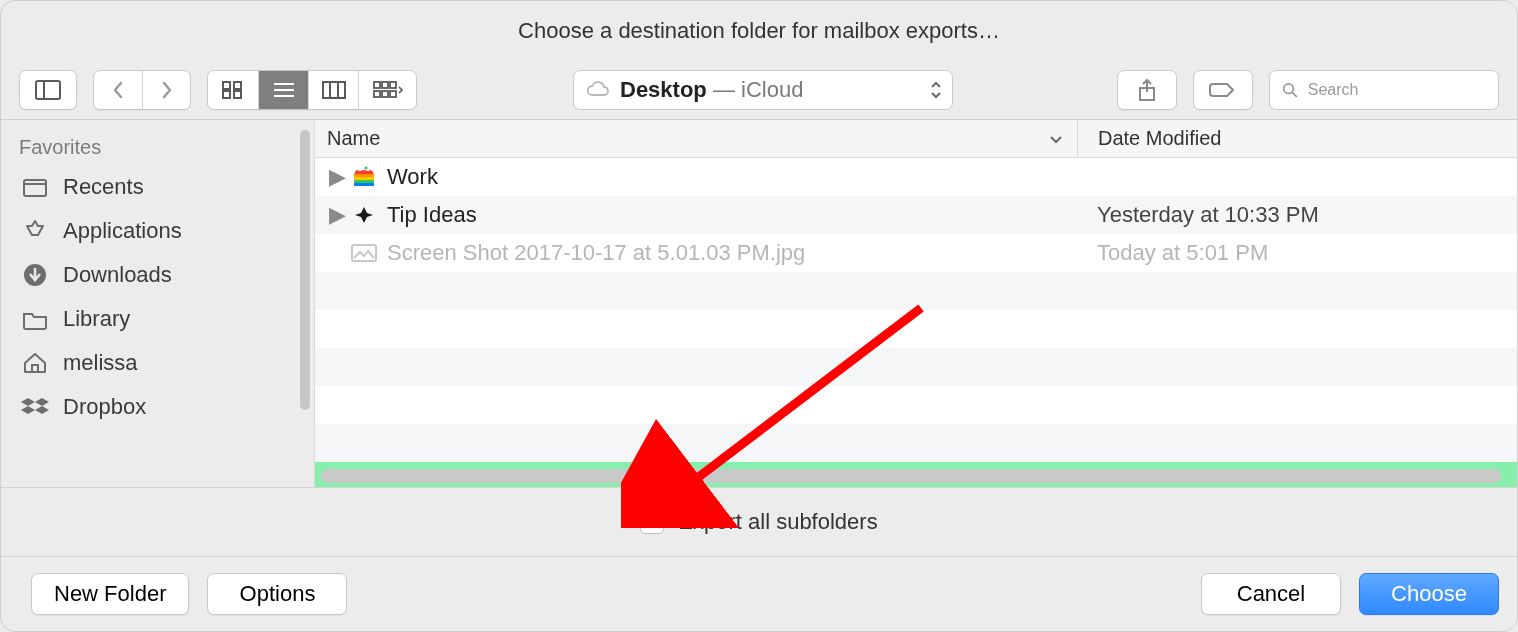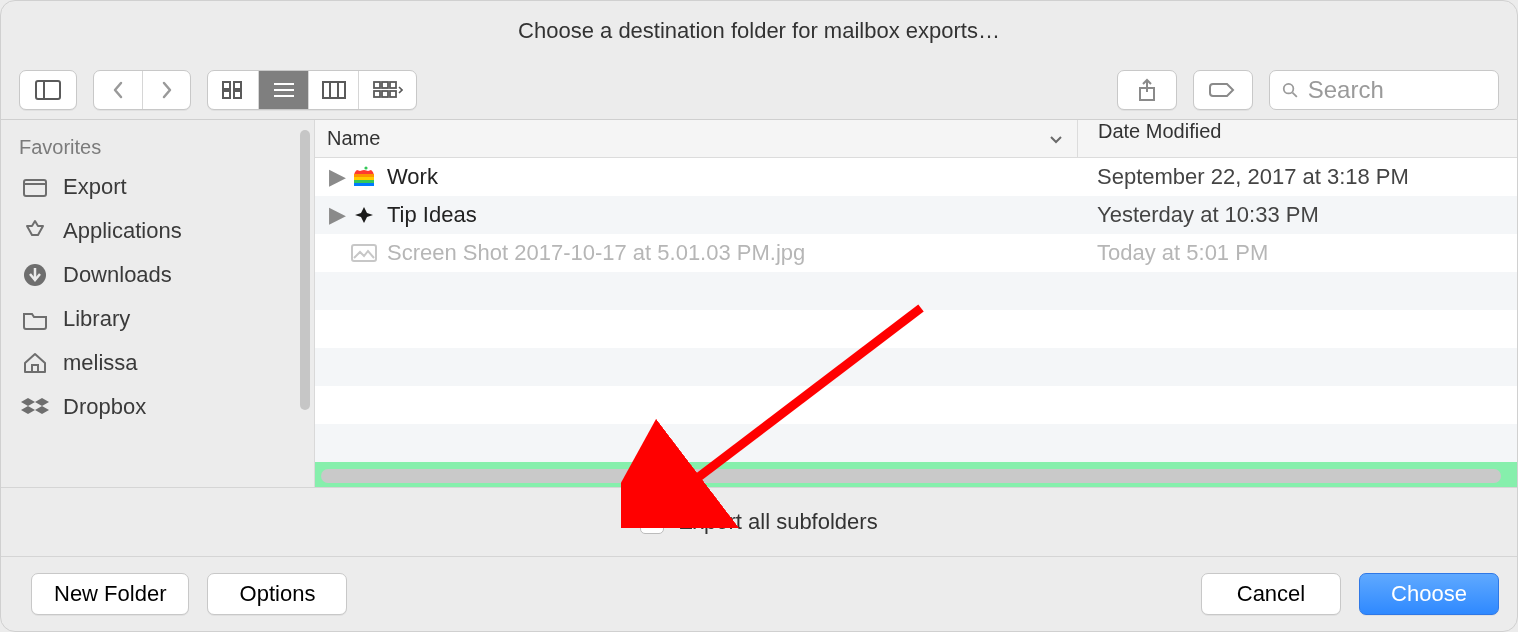--- a/index.html
+++ b/index.html
@@ -35,36 +35,36 @@
   .location .cloud { color:#9e9e9e; }
   .location .txt { font-size:22px; }
   .location .txt .dim { color:#7a7a7a; }
   .location .stepper { margin-left:auto; color:#6a6a6a; display:flex; flex-direction:column; line-height:8px; font-size:12px; }
 
   .right-tools { margin-left:auto; display:flex; gap:16px; align-items:center; }
   .search {
     width:230px; height:40px; background:#fff; border:1px solid #c8c8c8; border-radius:7px;
     display:flex; align-items:center; padding:0 12px; color:#9a9a9a; gap:10px;
   }
-  .search input { border:none; outline:none; font-size:24px; color:#404040; width:100%; background:transparent; }
+  .search input { border:none; outline:none; font-size:16px; color:#404040; width:100%; background:transparent; }
   .search input::placeholder { color:#9a9a9a; }
 
   
   .body { flex:1; display:flex; border-top:1px solid #cfcfcf; min-height:0; }
   .sidebar { width:314px; background:#ececec; border-right:1px solid #d9d9d9; position:relative; padding-top:10px; }
   .sidebar .vscroll { position:absolute; right:4px; top:10px; width:10px; height:280px; background:#c6c6c6; border-radius:6px; }
   .sidebar h4 { font-size:20px; font-weight:500; color:#7b7b7b; padding:6px 18px 6px 18px; }
   .sbitem { display:flex; align-items:center; gap:14px; padding:8px 20px; font-size:22px; color:#3a3a3a; }
   .sbicon { width:28px; height:28px; display:flex; align-items:center; justify-content:center; color:#6f6f6f; }
 
   .listing { flex:1; display:flex; flex-direction:column; background:#86efac; min-width:0; min-height:0; }
   .lhdr { height:38px; display:flex; align-items:center; border-bottom:1px solid #dcdcdc; background:#f5f5f5; font-size:20px; color:#333; }
   .col-name { flex:1; padding-left:12px; display:flex; align-items:center; gap:8px; }
   .sort-caret { margin-left:auto; margin-right:14px; color:#6a6a6a; }
-  .col-date { width:440px; padding-left:20px; border-left:1px solid #dcdcdc; height:100%; display:flex; align-items:flex-start; }
+  .col-date { width:440px; padding-left:20px; border-left:1px solid #dcdcdc; height:100%; display:flex; align-items:center; }
   .rows { flex:1; overflow:hidden; position:relative; }
   .row { height:38px; display:flex; align-items:center; font-size:22px; }
   .row:nth-child(odd) { background:#fff; }
   .row:nth-child(even) { background:#f4f6f8; }
   .row.disabled { color:#b6b6b6; }
   .cell-name { flex:1; display:flex; align-items:center; gap:10px; padding-left:14px; min-width:0; }
   .disclosure { width:12px; color:#8a8a8a; }
   .itemicon { width:26px; height:22px; display:flex; align-items:center; justify-content:center; }
   .cell-date { width:440px; padding-left:20px; color:#444; }
   .row.disabled .cell-date { color:#b6b6b6; }
@@ -150,20 +150,36 @@
           <rect x="9" y="1" width="6" height="6" fill="none" stroke="#5a5a5a" stroke-width="1.8"></rect>
           <rect x="17" y="1" width="6" height="6" fill="none" stroke="#5a5a5a" stroke-width="1.8"></rect>
           <rect x="1" y="10" width="6" height="6" fill="none" stroke="#5a5a5a" stroke-width="1.8"></rect>
           <rect x="9" y="10" width="6" height="6" fill="none" stroke="#5a5a5a" stroke-width="1.8"></rect>
           <rect x="17" y="10" width="6" height="6" fill="none" stroke="#5a5a5a" stroke-width="1.8"></rect>
           <polyline points="26,6 29,9 26,12" fill="none" stroke="#5a5a5a" stroke-width="1.6"></polyline>
         </svg>
       </button>
     </div>
 
+    <div class="location">
+      <span class="cloud">
+        <svg width="26" height="18" viewBox="0 0 26 18">
+            <path d="M8 14h12a4 4 0 0 0 0-8 6 6 0 0 0-11.5-1A4.5 4.5 0 0 0 8 14z" fill="none" stroke="#b6b6b6" stroke-width="1.8"></path>
+          </svg>
+      </span>
+      <span class="txt">
+        <b>Desktop</b><span class="dim"> — </span><span class="dim">iCloud</span>
+      </span>
+      <span class="stepper">
+        <svg width="12" height="20" viewBox="0 0 12 20">
+            <polyline points="2,7 6,3 10,7" fill="none" stroke="#6a6a6a" stroke-width="2"></polyline>
+            <polyline points="2,13 6,17 10,13" fill="none" stroke="#6a6a6a" stroke-width="2"></polyline>
+          </svg>
+      </span>
+    </div>
 
     <div class="right-tools">
       <button class="btn" style="width:60px;">
         <svg width="20" height="24" viewBox="0 0 20 24">
           <polyline points="6,6 10,2 14,6" fill="none" stroke="#8a8a8a" stroke-width="2"></polyline>
           <line x1="10" y1="2" x2="10" y2="14" stroke="#8a8a8a" stroke-width="2"></line>
           <rect x="3" y="10" width="14" height="12" fill="none" stroke="#8a8a8a" stroke-width="2"></rect>
         </svg>
       </button>
       <button class="btn" style="width:60px;">
@@ -186,21 +202,21 @@
       <div class="vscroll"></div>
       <h4>Favorites</h4>
 
       <div class="sbitem">
         <span class="sbicon">
           <svg width="26" height="22" viewBox="0 0 26 22">
               <rect x="2" y="4" width="22" height="16" rx="2" fill="none" stroke="#6e6e6e" stroke-width="2"></rect>
               <line x1="2" y1="8" x2="24" y2="8" stroke="#6e6e6e" stroke-width="2"></line>
             </svg>
         </span>
-        <span>Export</span>
+        <span>Recents</span>
       </div>
       <div class="sbitem">
         <span class="sbicon">
           <svg width="26" height="24" viewBox="0 0 26 24">
               <path d="M13 2 l3 5 h5 l-5 9 h-6 l-5 -9 h5 z" fill="none" stroke="#6e6e6e" stroke-width="2" stroke-linejoin="round"></path>
             </svg>
         </span>
         <span>Applications</span>
       </div>
       <div class="sbitem">
@@ -268,21 +284,20 @@
                 <path d="M10 4c2 0 3 1 4 1s2-1 3-1c0 0 3 2 3 6s-3 9-6 9c-1 0-2-1-4-1s-3 1-4 1c-3 0-6-5-6-9s3-6 3-6c1 0 2 1 3 1s2-1 4-1z" fill="#ff3b30"></path>
                 <rect x="0" y="8" width="20" height="3" fill="#ff9500"></rect>
                 <rect x="0" y="11" width="20" height="3" fill="#ffcc00"></rect>
                 <rect x="0" y="14" width="20" height="3" fill="#34c759"></rect>
                 <rect x="0" y="17" width="20" height="3" fill="#007aff"></rect>
                 <circle cx="12" cy="2" r="1.6" fill="#34c759"></circle>
               </svg>
             </span>
             <span>Work</span>
           </div>
-          <div class="cell-date">September 22, 2017 at 3:18 PM</div>
         </div>
 
         <div class="row">
           <div class="cell-name">
             <span class="disclosure">▶</span>
             <span class="itemicon">
               <svg width="22" height="20" viewBox="0 0 22 20">
                   <path d="M2 10 L8 8 L11 2 L14 8 L20 10 L14 12 L11 18 L8 12 Z" fill="#1a1a1a"></path>
                 </svg>
             </span>

